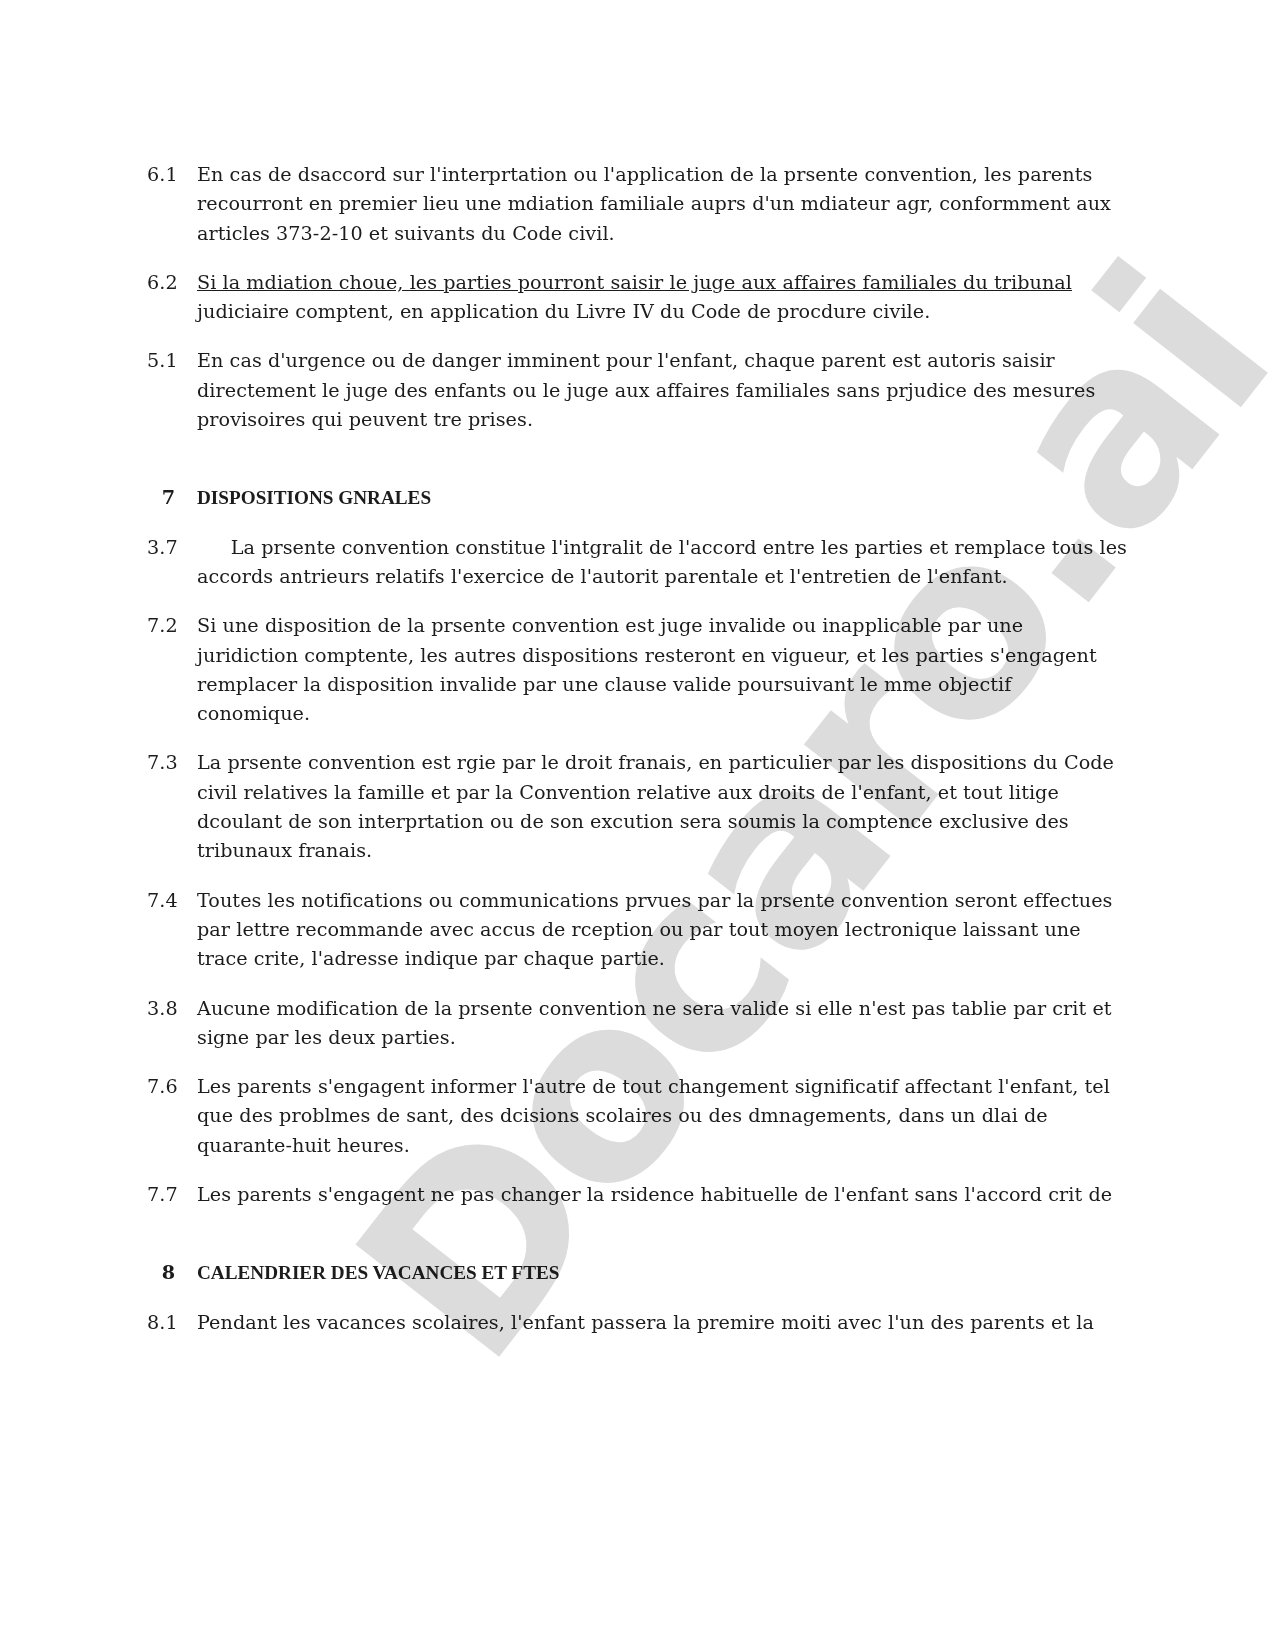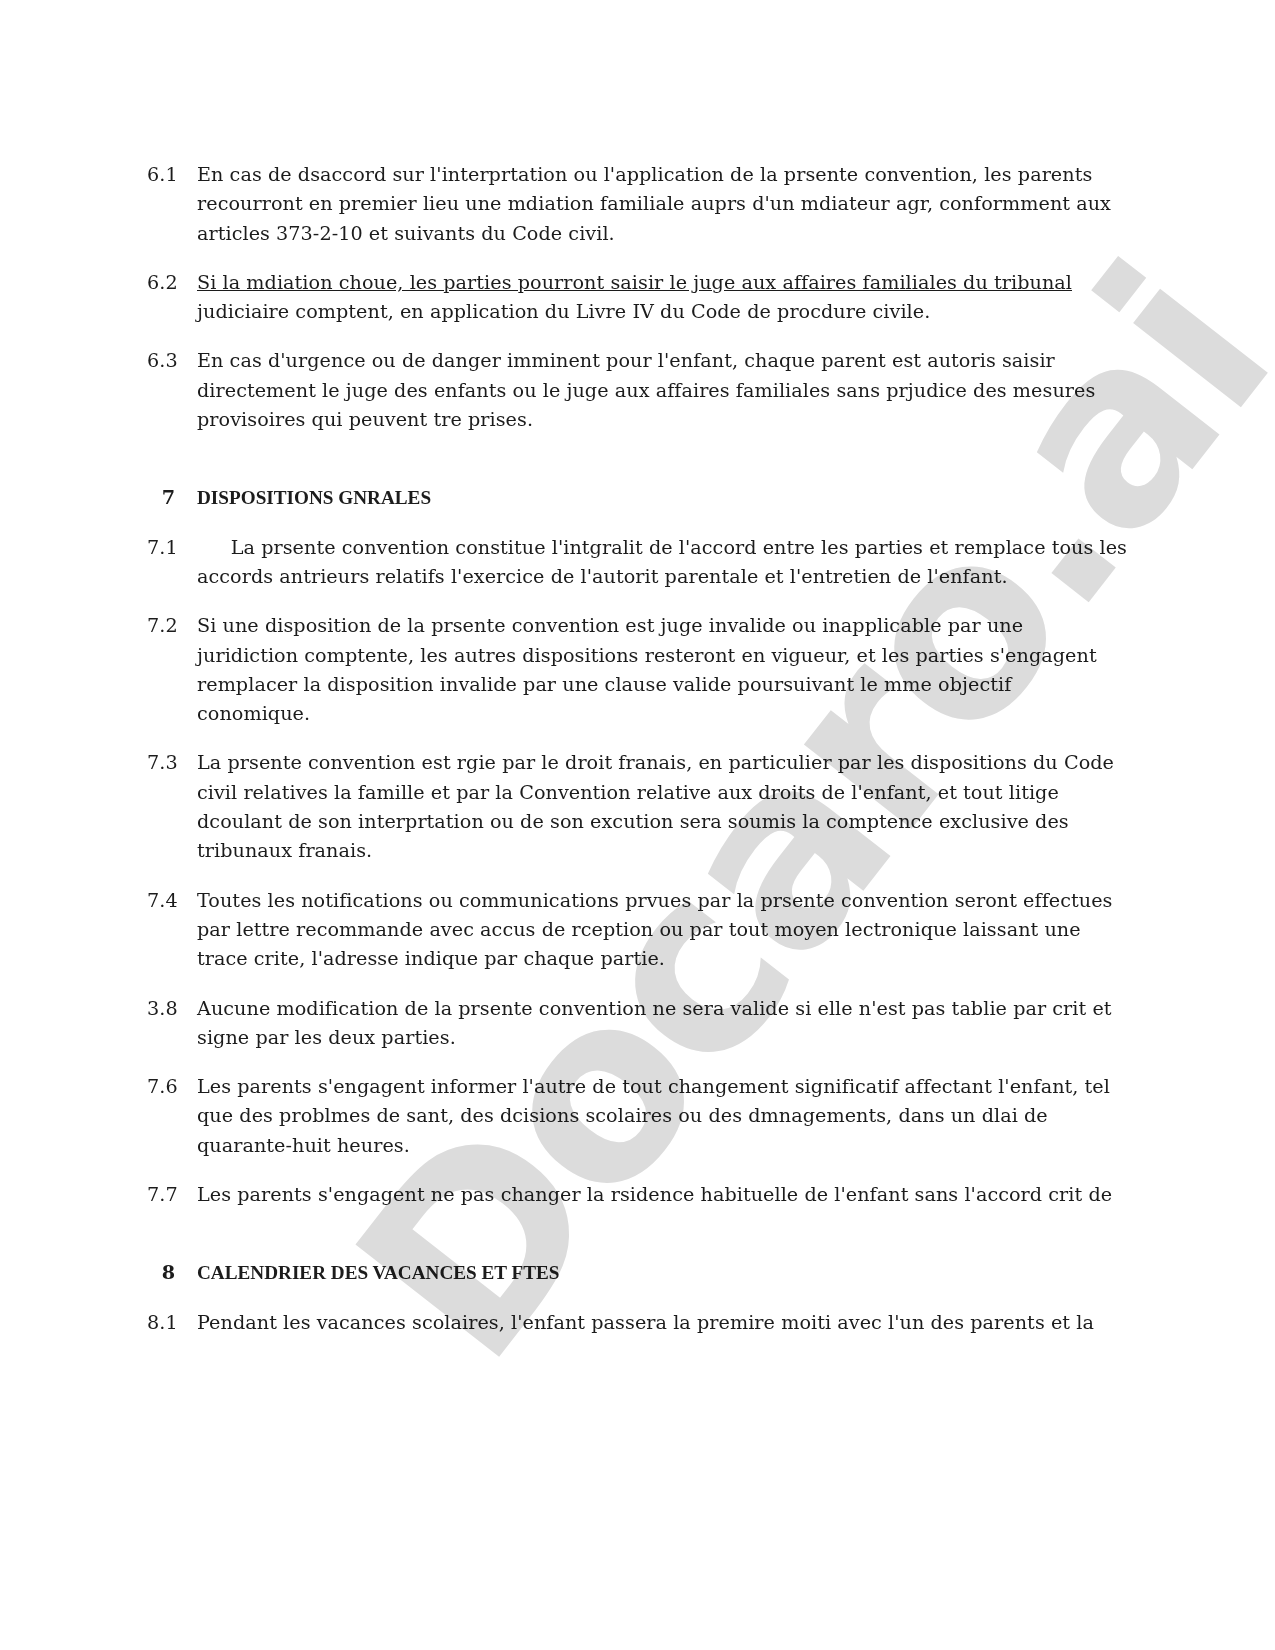--- a/index.html
+++ b/index.html
@@ -89,29 +89,29 @@
   <div class="content" id="content">
       <div class="clause">
         <span class="num">6.1</span>
         <span class="txt"><span style="display: block; white-space: nowrap;">En cas de dsaccord sur l'interprtation ou l'application de la prsente convention, les parents</span><span style="display: block; white-space: nowrap;">recourront en premier lieu  une mdiation familiale auprs d'un mdiateur agr, conformment aux</span><span style="display: block; white-space: nowrap;">articles 373-2-10 et suivants du Code civil.</span></span>
       </div>
       <div class="clause">
         <span class="num">6.2</span>
         <span class="txt"><span style="display: block; white-space: nowrap; text-decoration: underline;">Si la mdiation choue, les parties pourront saisir le juge aux affaires familiales du tribunal</span><span style="display: block; white-space: nowrap;">judiciaire comptent, en application du Livre IV du Code de procdure civile.</span></span>
       </div>
       <div class="clause">
-        <span class="num">6.3</span>
+        <span class="num">5.1</span>
         <span class="txt"><span style="display: block; white-space: nowrap;">En cas d'urgence ou de danger imminent pour l'enfant, chaque parent est autoris  saisir</span><span style="display: block; white-space: nowrap;">directement le juge des enfants ou le juge aux affaires familiales sans prjudice des mesures</span><span style="display: block; white-space: nowrap;">provisoires qui peuvent tre prises.</span></span>
       </div>
       <div class="heading">
         <span class="num">7</span>
         <span class="txt">DISPOSITIONS GNRALES</span>
       </div>
       <div class="clause">
-        <span class="num">7.1</span>
+        <span class="num">3.7</span>
         <span class="txt"><span style="display: block; white-space: nowrap; text-align: right;">La prsente convention constitue l'intgralit de l'accord entre les parties et remplace tous les</span><span style="display: block; white-space: nowrap;">accords antrieurs relatifs  l'exercice de l'autorit parentale et  l'entretien de l'enfant.</span></span>
       </div>
       <div class="clause">
         <span class="num">7.2</span>
         <span class="txt"><span style="display: block; white-space: nowrap;">Si une disposition de la prsente convention est juge invalide ou inapplicable par une</span><span style="display: block; white-space: nowrap;">juridiction comptente, les autres dispositions resteront en vigueur, et les parties s'engagent</span><span style="display: block; white-space: nowrap;">remplacer la disposition invalide par une clause valide poursuivant le mme objectif</span><span style="display: block; white-space: nowrap;">conomique.</span></span>
       </div>
       <div class="clause">
         <span class="num">7.3</span>
         <span class="txt"><span style="display: block; white-space: nowrap;">La prsente convention est rgie par le droit franais, en particulier par les dispositions du Code</span><span style="display: block; white-space: nowrap;">civil relatives  la famille et par la Convention relative aux droits de l'enfant, et tout litige</span><span style="display: block; white-space: nowrap;">dcoulant de son interprtation ou de son excution sera soumis  la comptence exclusive des</span><span style="display: block; white-space: nowrap;">tribunaux franais.</span></span>
       </div>

